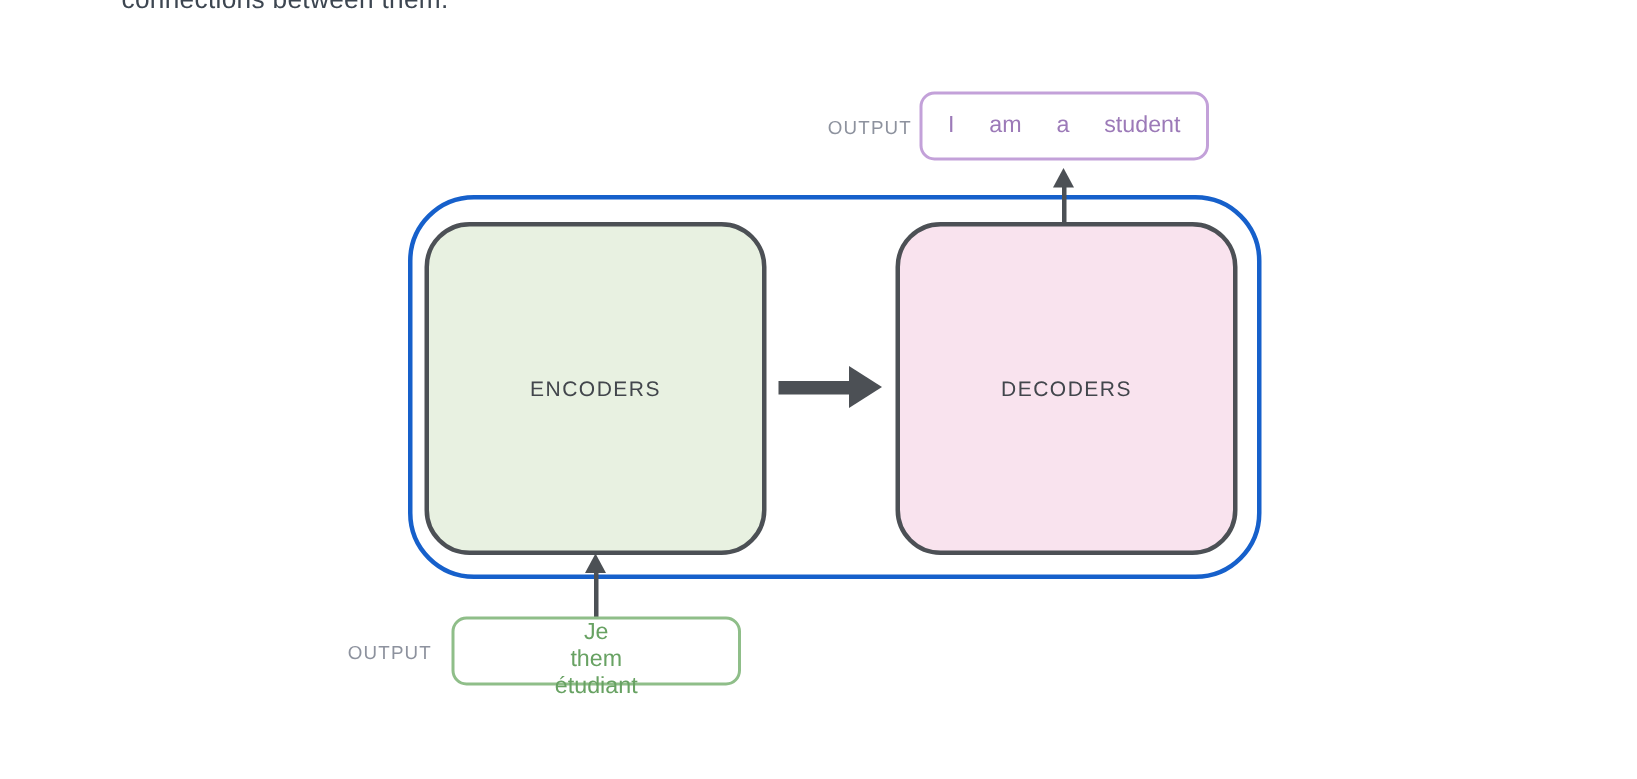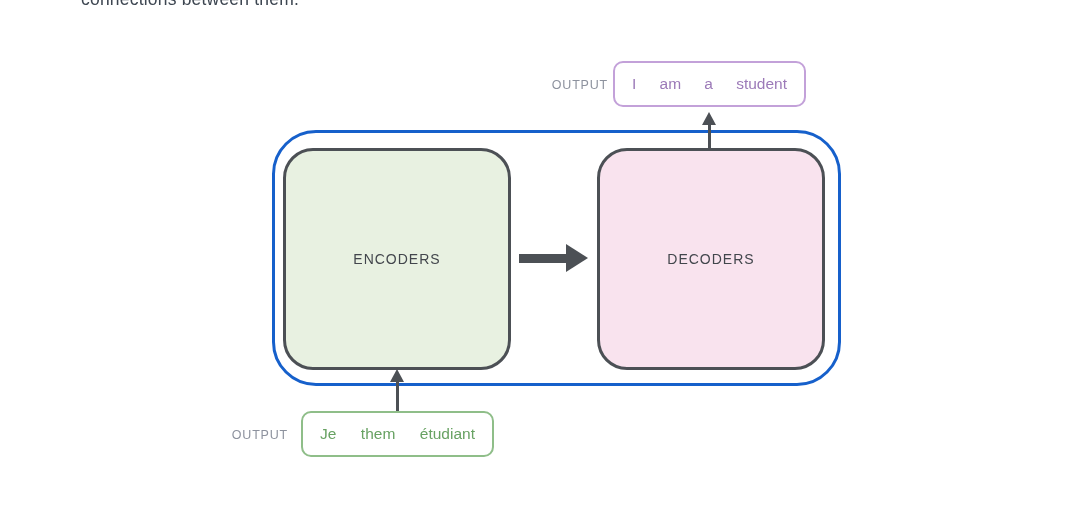--- a/index.html
+++ b/index.html
@@ -41,20 +41,21 @@
   }
   .output-box{
     left:613px;top:61px;
     border:2.5px solid var(--output-border,#c3a1d9);
     color:var(--output-text,#9c7ab8);
   }
   .input-box{
     left:301px;top:411px;
     border:2.5px solid var(--input-border,#8fbe89);
     color:var(--input-text,#68a263);
+    flex-direction:column;
   }
   
   .container-box{
     position:absolute;
     left:272px;top:130px;width:569px;height:256px;
     box-sizing:border-box;
     border:3px solid var(--container-border,#1660cb);
     border-radius:44px;
     background:#fff;
   }

